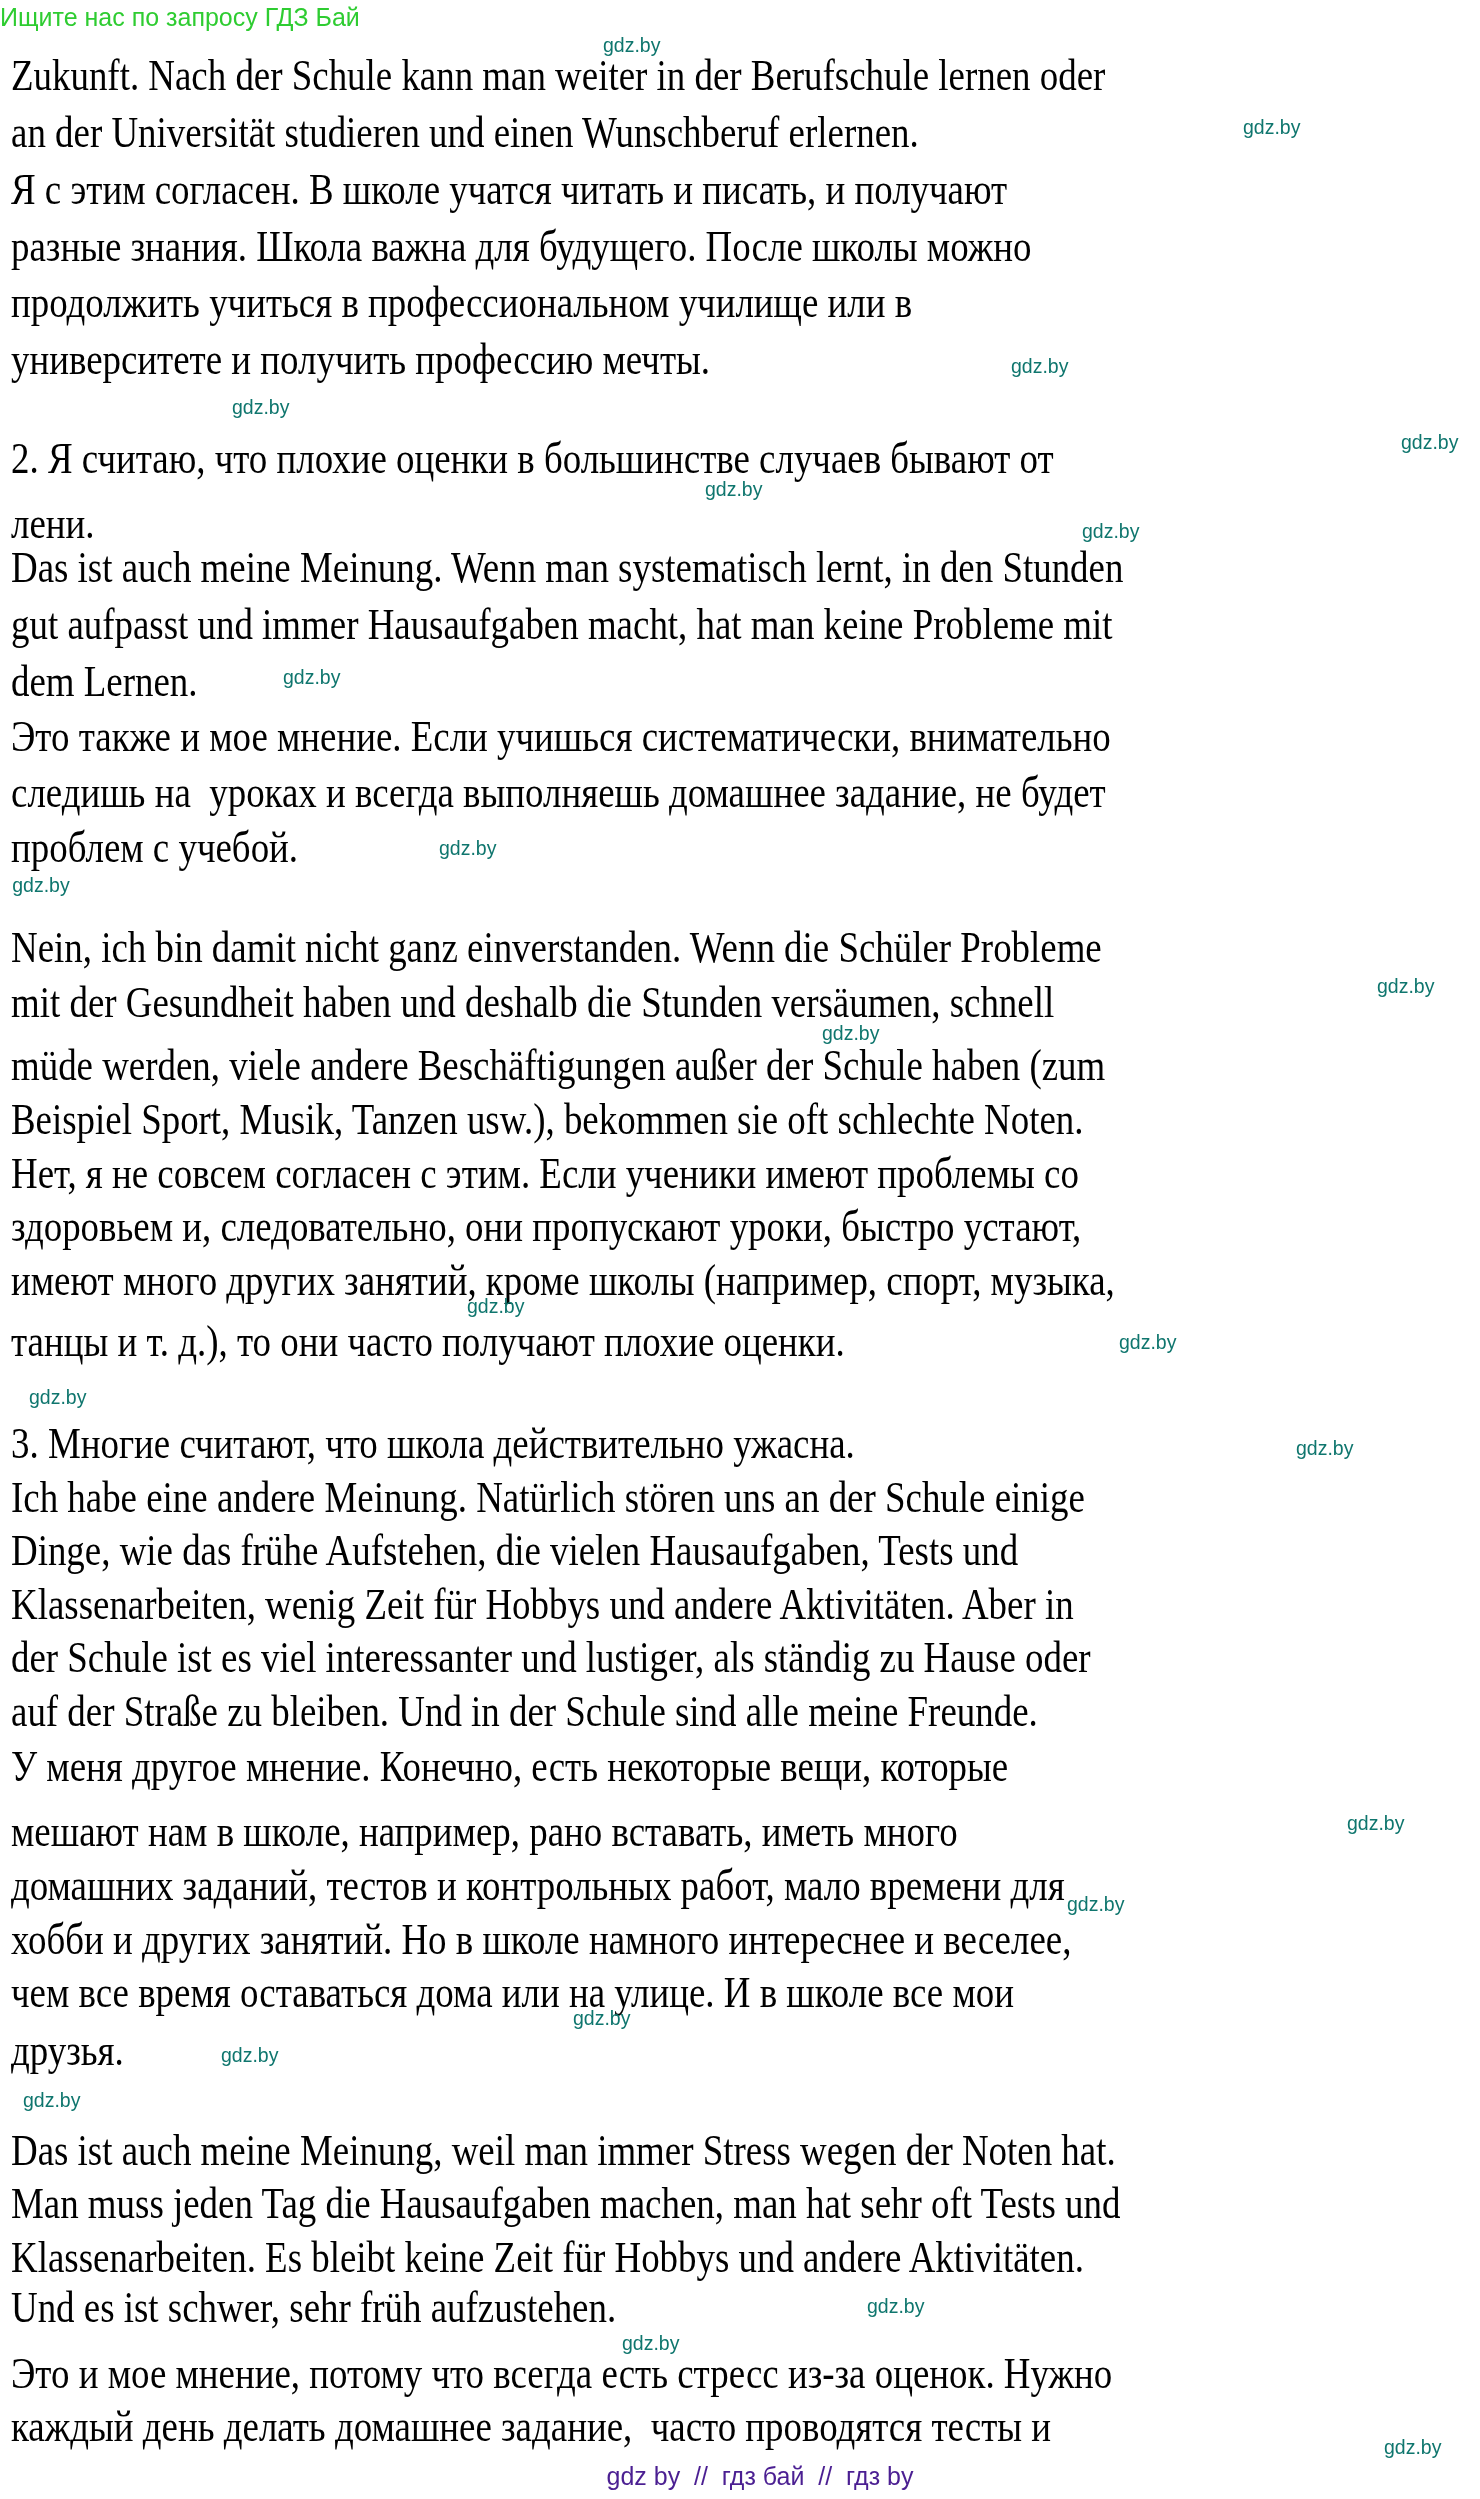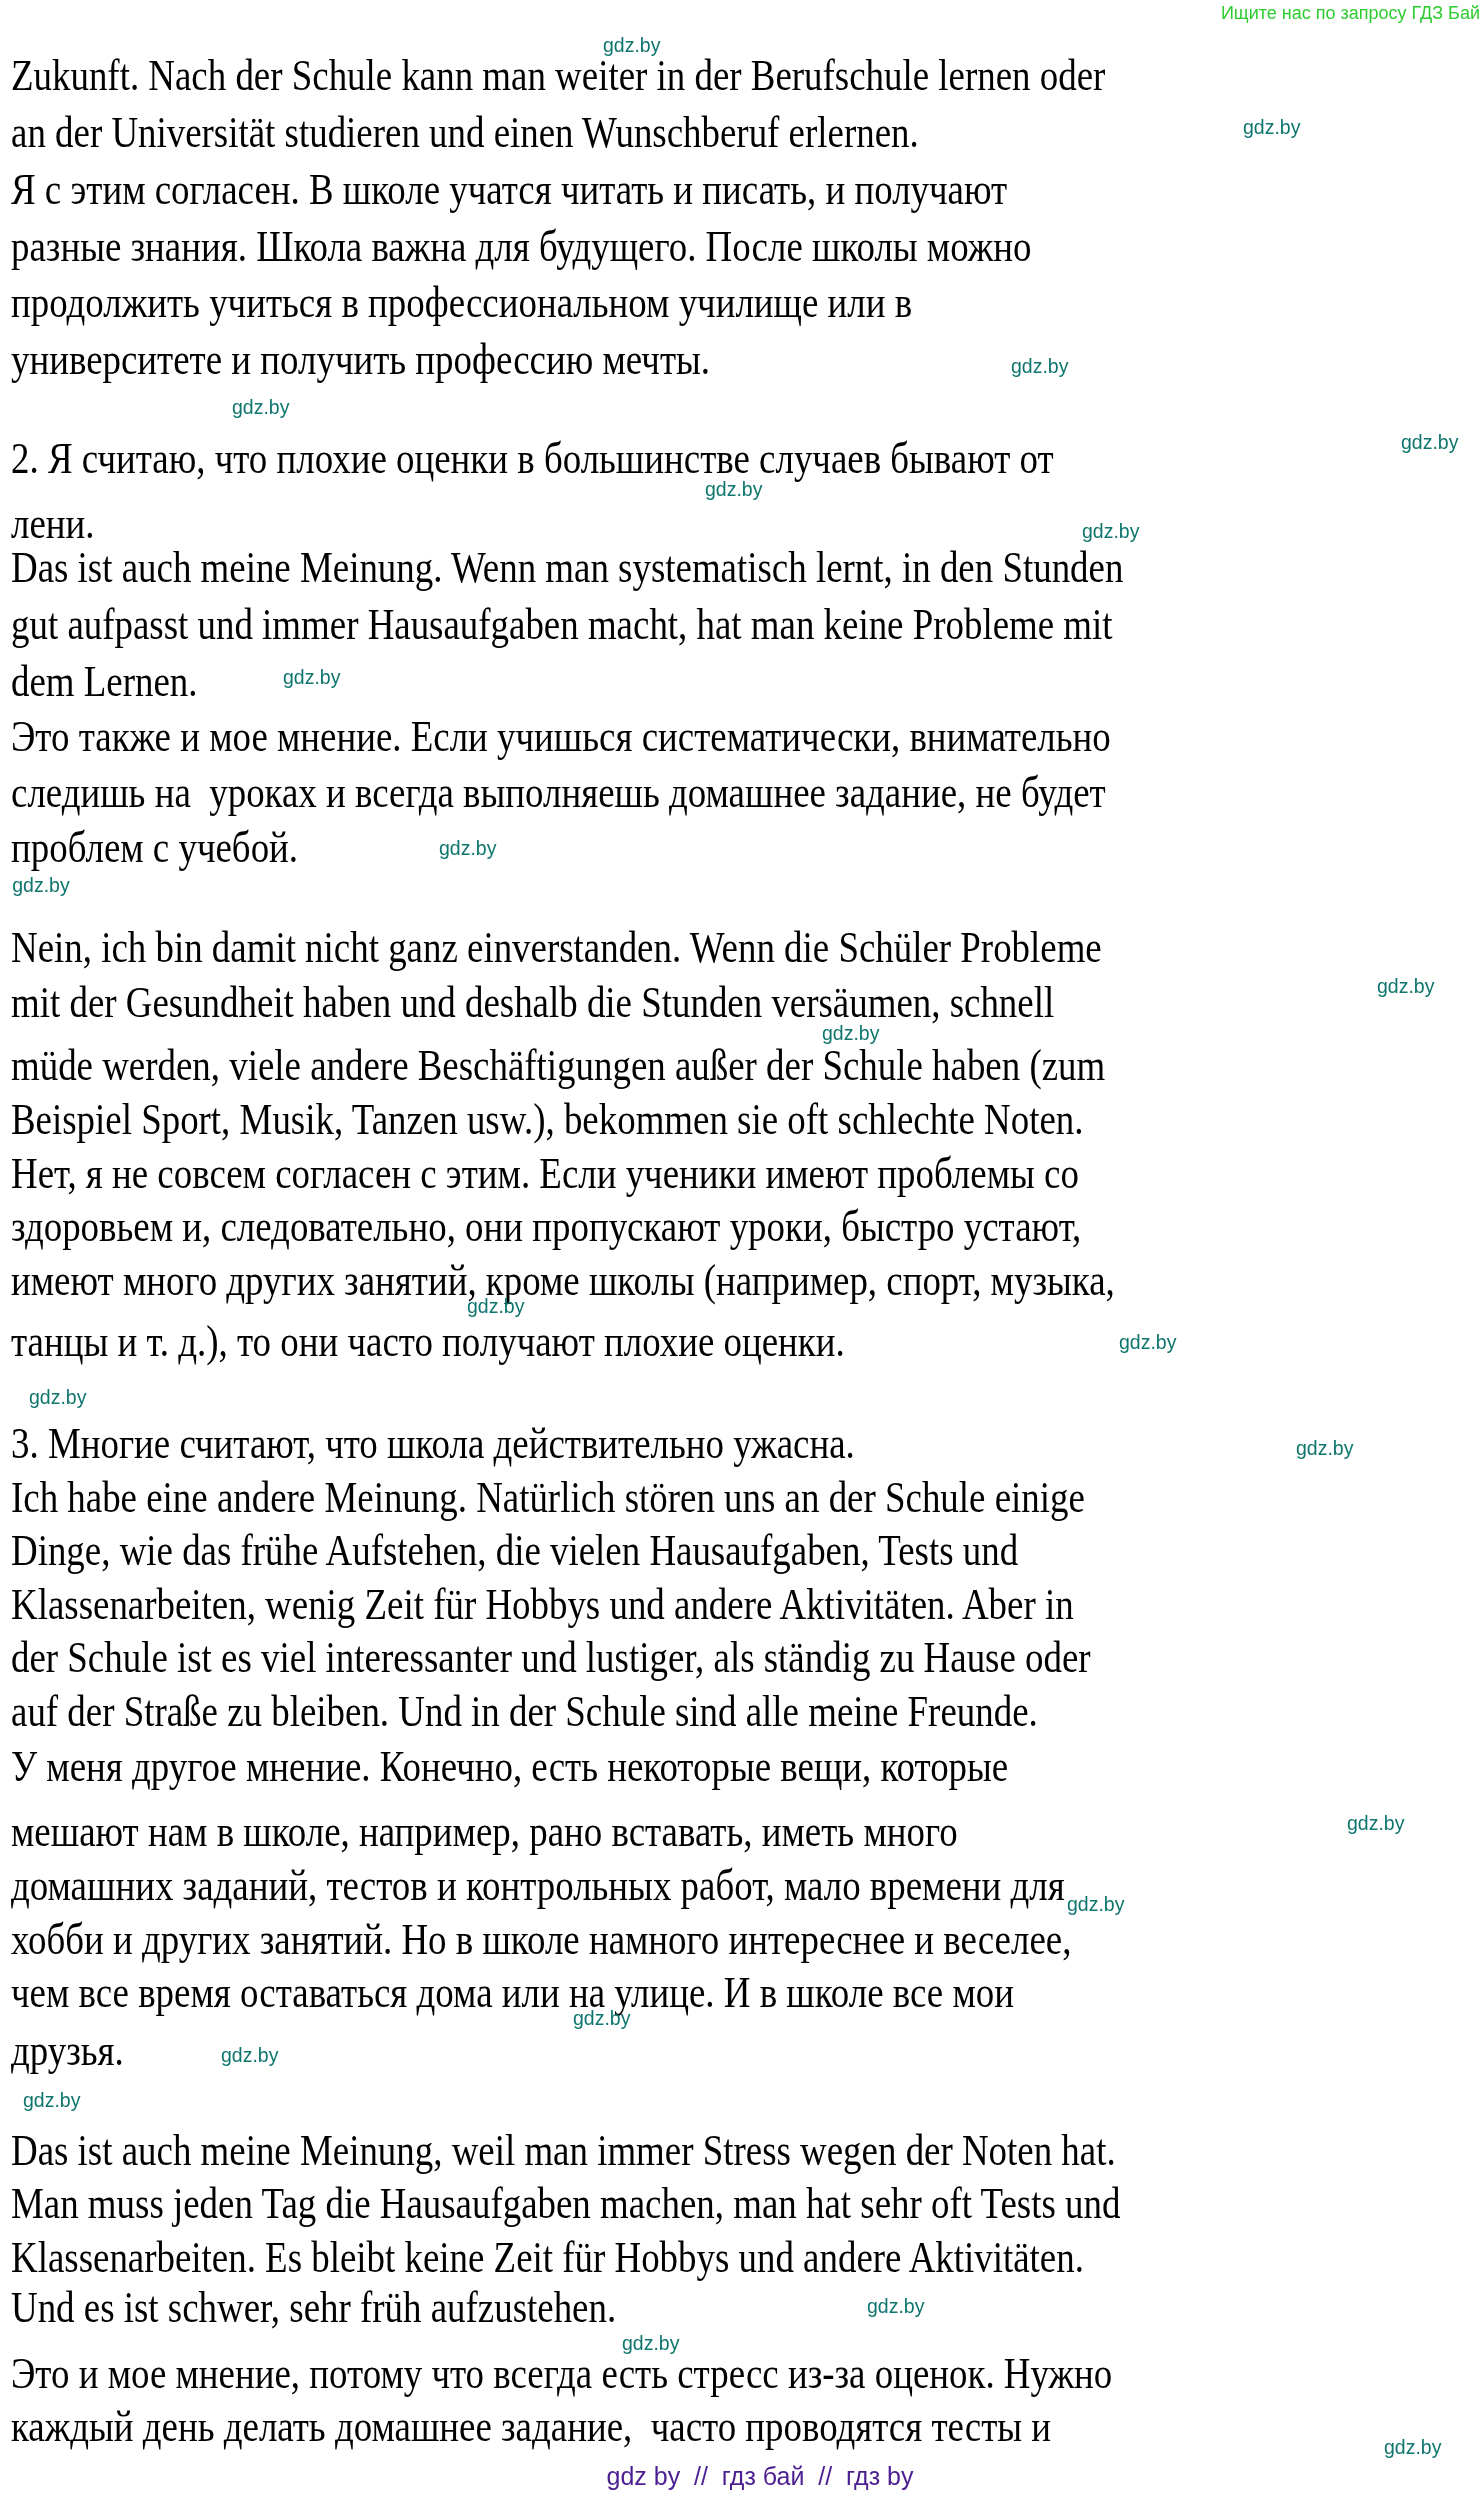--- a/index.html
+++ b/index.html
@@ -9,23 +9,23 @@
     height: 2500px;
     background: #ffffff;
     overflow: hidden;
     font-family: "Liberation Serif", serif;
   }
   .promo {
     position: absolute;
     top: 3.2px;
     left: 0;
     width: 100%;
-    text-align: right;
+    text-align: left;
     font-family: "Liberation Sans", sans-serif;
-    font-size: 18px;
+    font-size: 25px;
     white-space: pre;
   }
   .body-line {
     position: absolute;
     left: 11.4px;
     font-size: 45px;
     line-height: 1.05;
     color: #000000;
     white-space: pre;
     transform: scaleX(0.82);

